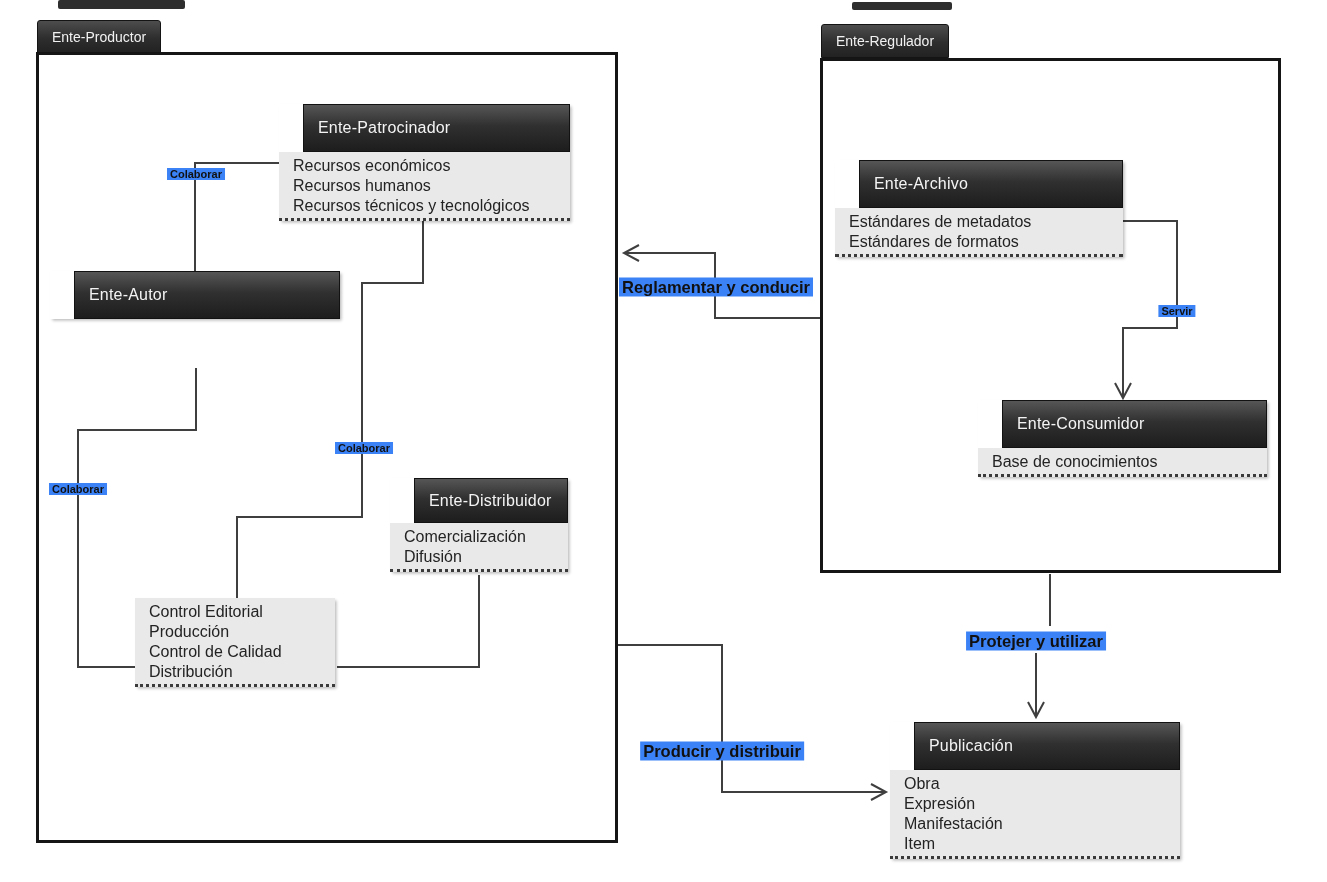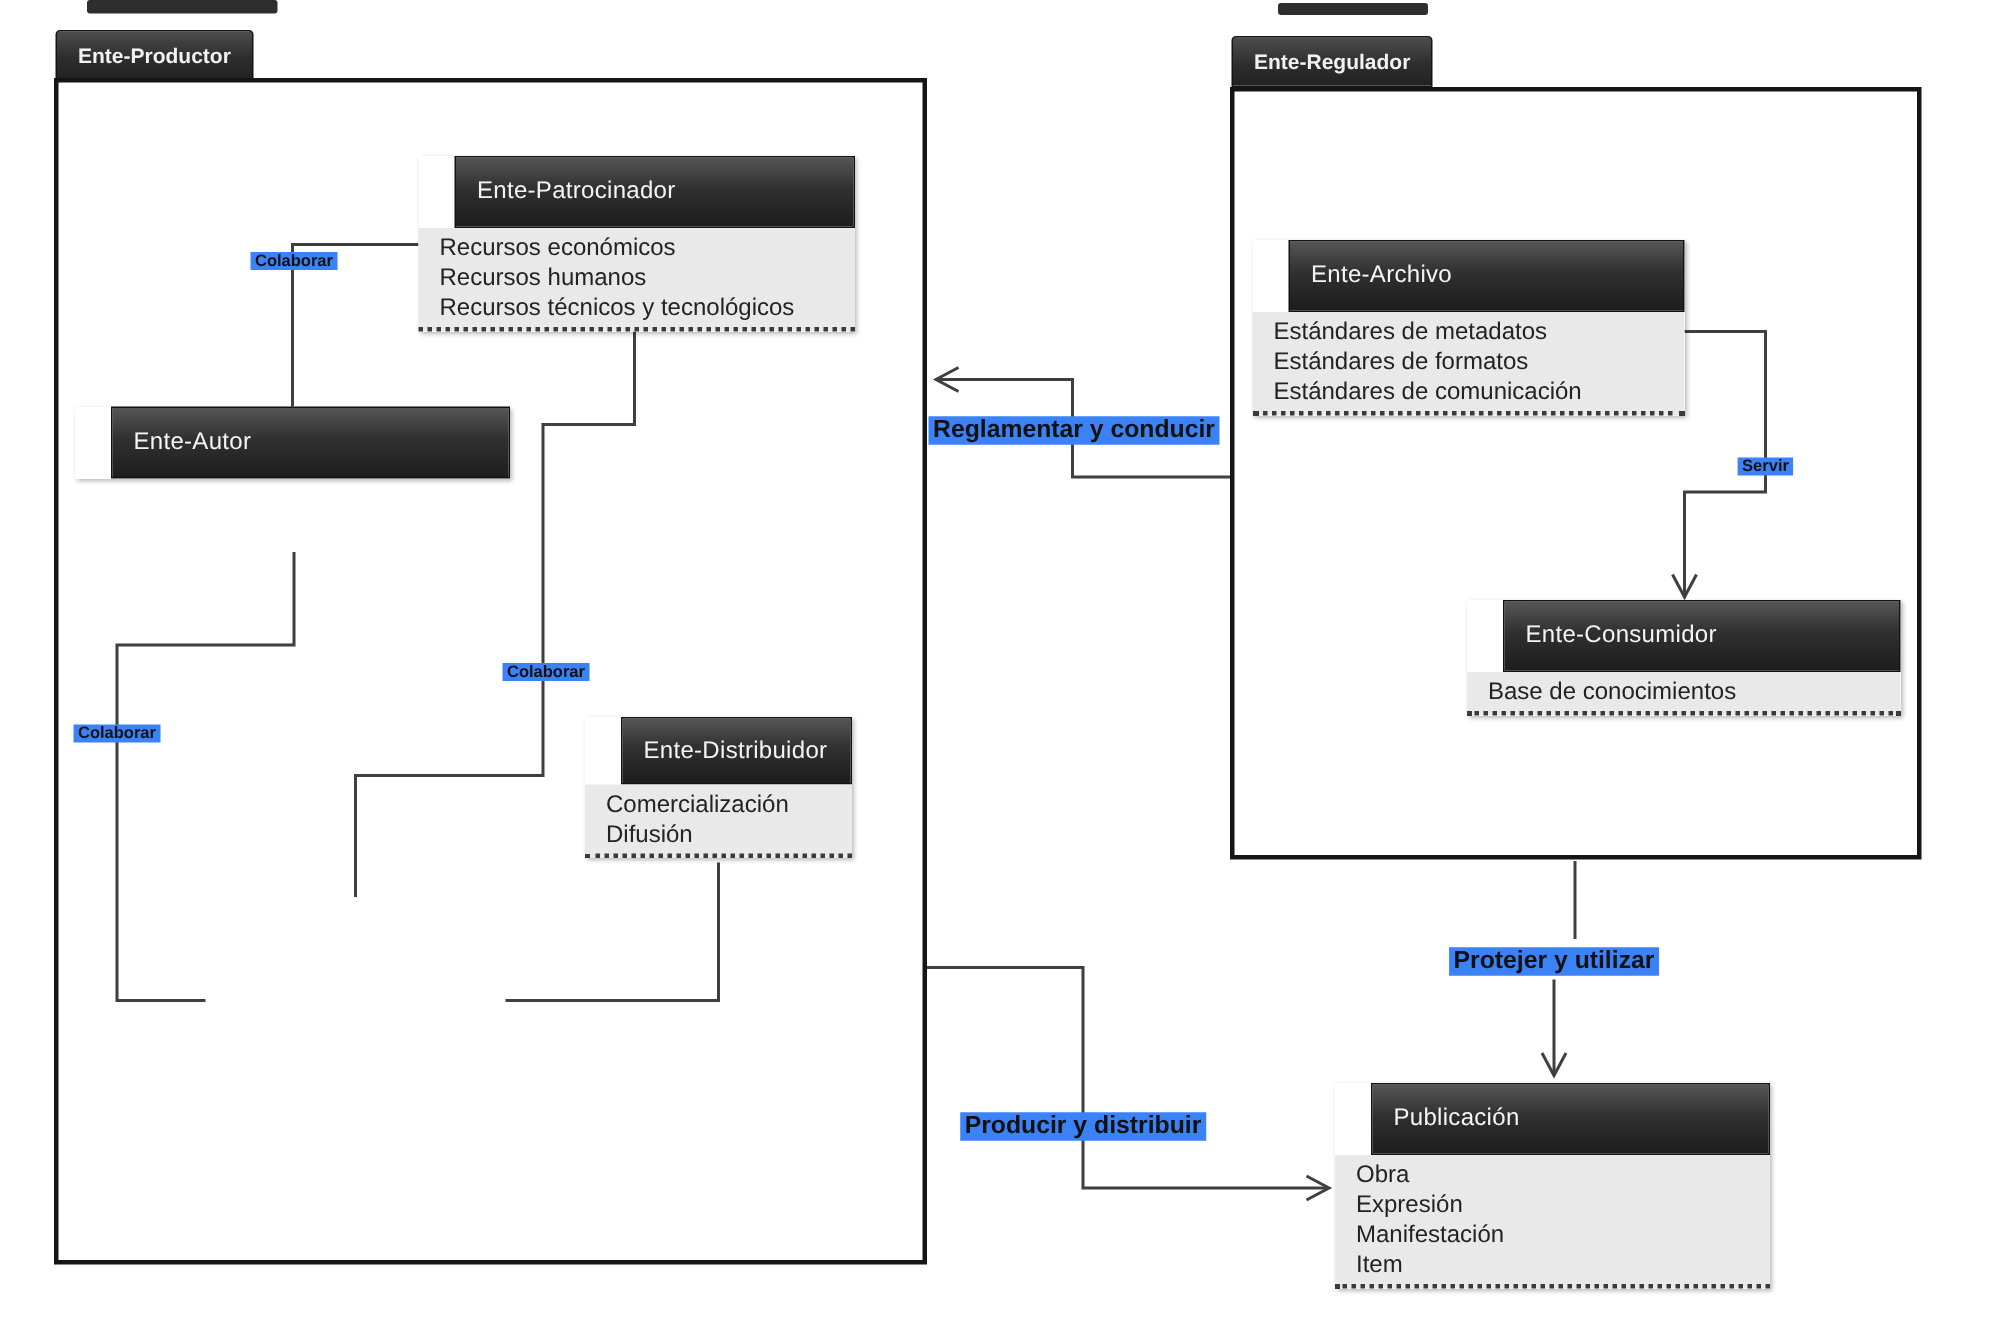--- a/index.html
+++ b/index.html
@@ -6,21 +6,21 @@
   #diagram {
     position:relative; width:1327px; height:882px; background:#fff;
     font-family:"Liberation Sans","DejaVu Sans",sans-serif; overflow:hidden;
   }
   svg.connectors { position:absolute; left:0; top:0; z-index:1; }
   .pkg-strip { position:absolute; background:#2e2e2e; border-radius:2px; z-index:2; }
   .pkg-tab {
     position:absolute; z-index:3; box-sizing:border-box;
     background:linear-gradient(180deg,#4d4d4d 0%,#2e2e2e 55%,#222 100%);
     border:1px solid #141414; border-radius:3px 3px 0 0;
-    color:#f2f2f2; font-size:14px; font-weight:700;
+    color:#f2f2f2; font-size:14px; font-weight:400;
     display:flex; align-items:center; padding:0 14px; white-space:nowrap;
   }
   .pkg-rect {
     position:absolute; z-index:2; box-sizing:border-box;
     border:3px solid #151515; background:transparent;
   }
   .uml-class {
     position:absolute; z-index:4;
     box-shadow:1.5px 1.5px 3px rgba(0,0,0,0.28);
   }
@@ -99,28 +99,33 @@
 
   <div class="uml-class" style="left:390px;top:478px;width:178px">
     <div class="uml-header" style="height:45px">Ente-Distribuidor</div>
     <div class="uml-body">
       <div>Comercialización</div>
       <div>Difusión</div>
     </div>
   </div>
 
   <div class="uml-class" style="left:135px;top:598px;width:200px">
+    <div class="uml-body">
+      <div>Control Editorial</div>
+      <div>Producción</div>
+      <div>Control de Calidad</div>
+      <div>Distribución</div>
+    </div>
   </div>
 
   <div class="uml-class" style="left:835px;top:160px;width:288px">
     <div class="uml-header">Ente-Archivo</div>
     <div class="uml-body">
       <div>Estándares de metadatos</div>
       <div>Estándares de formatos</div>
-      <div>Estándares de comunicación</div>
     </div>
   </div>
 
   <div class="uml-class" style="left:978px;top:400px;width:289px">
     <div class="uml-header">Ente-Consumidor</div>
     <div class="uml-body">
       <div>Base de conocimientos</div>
     </div>
   </div>
 

